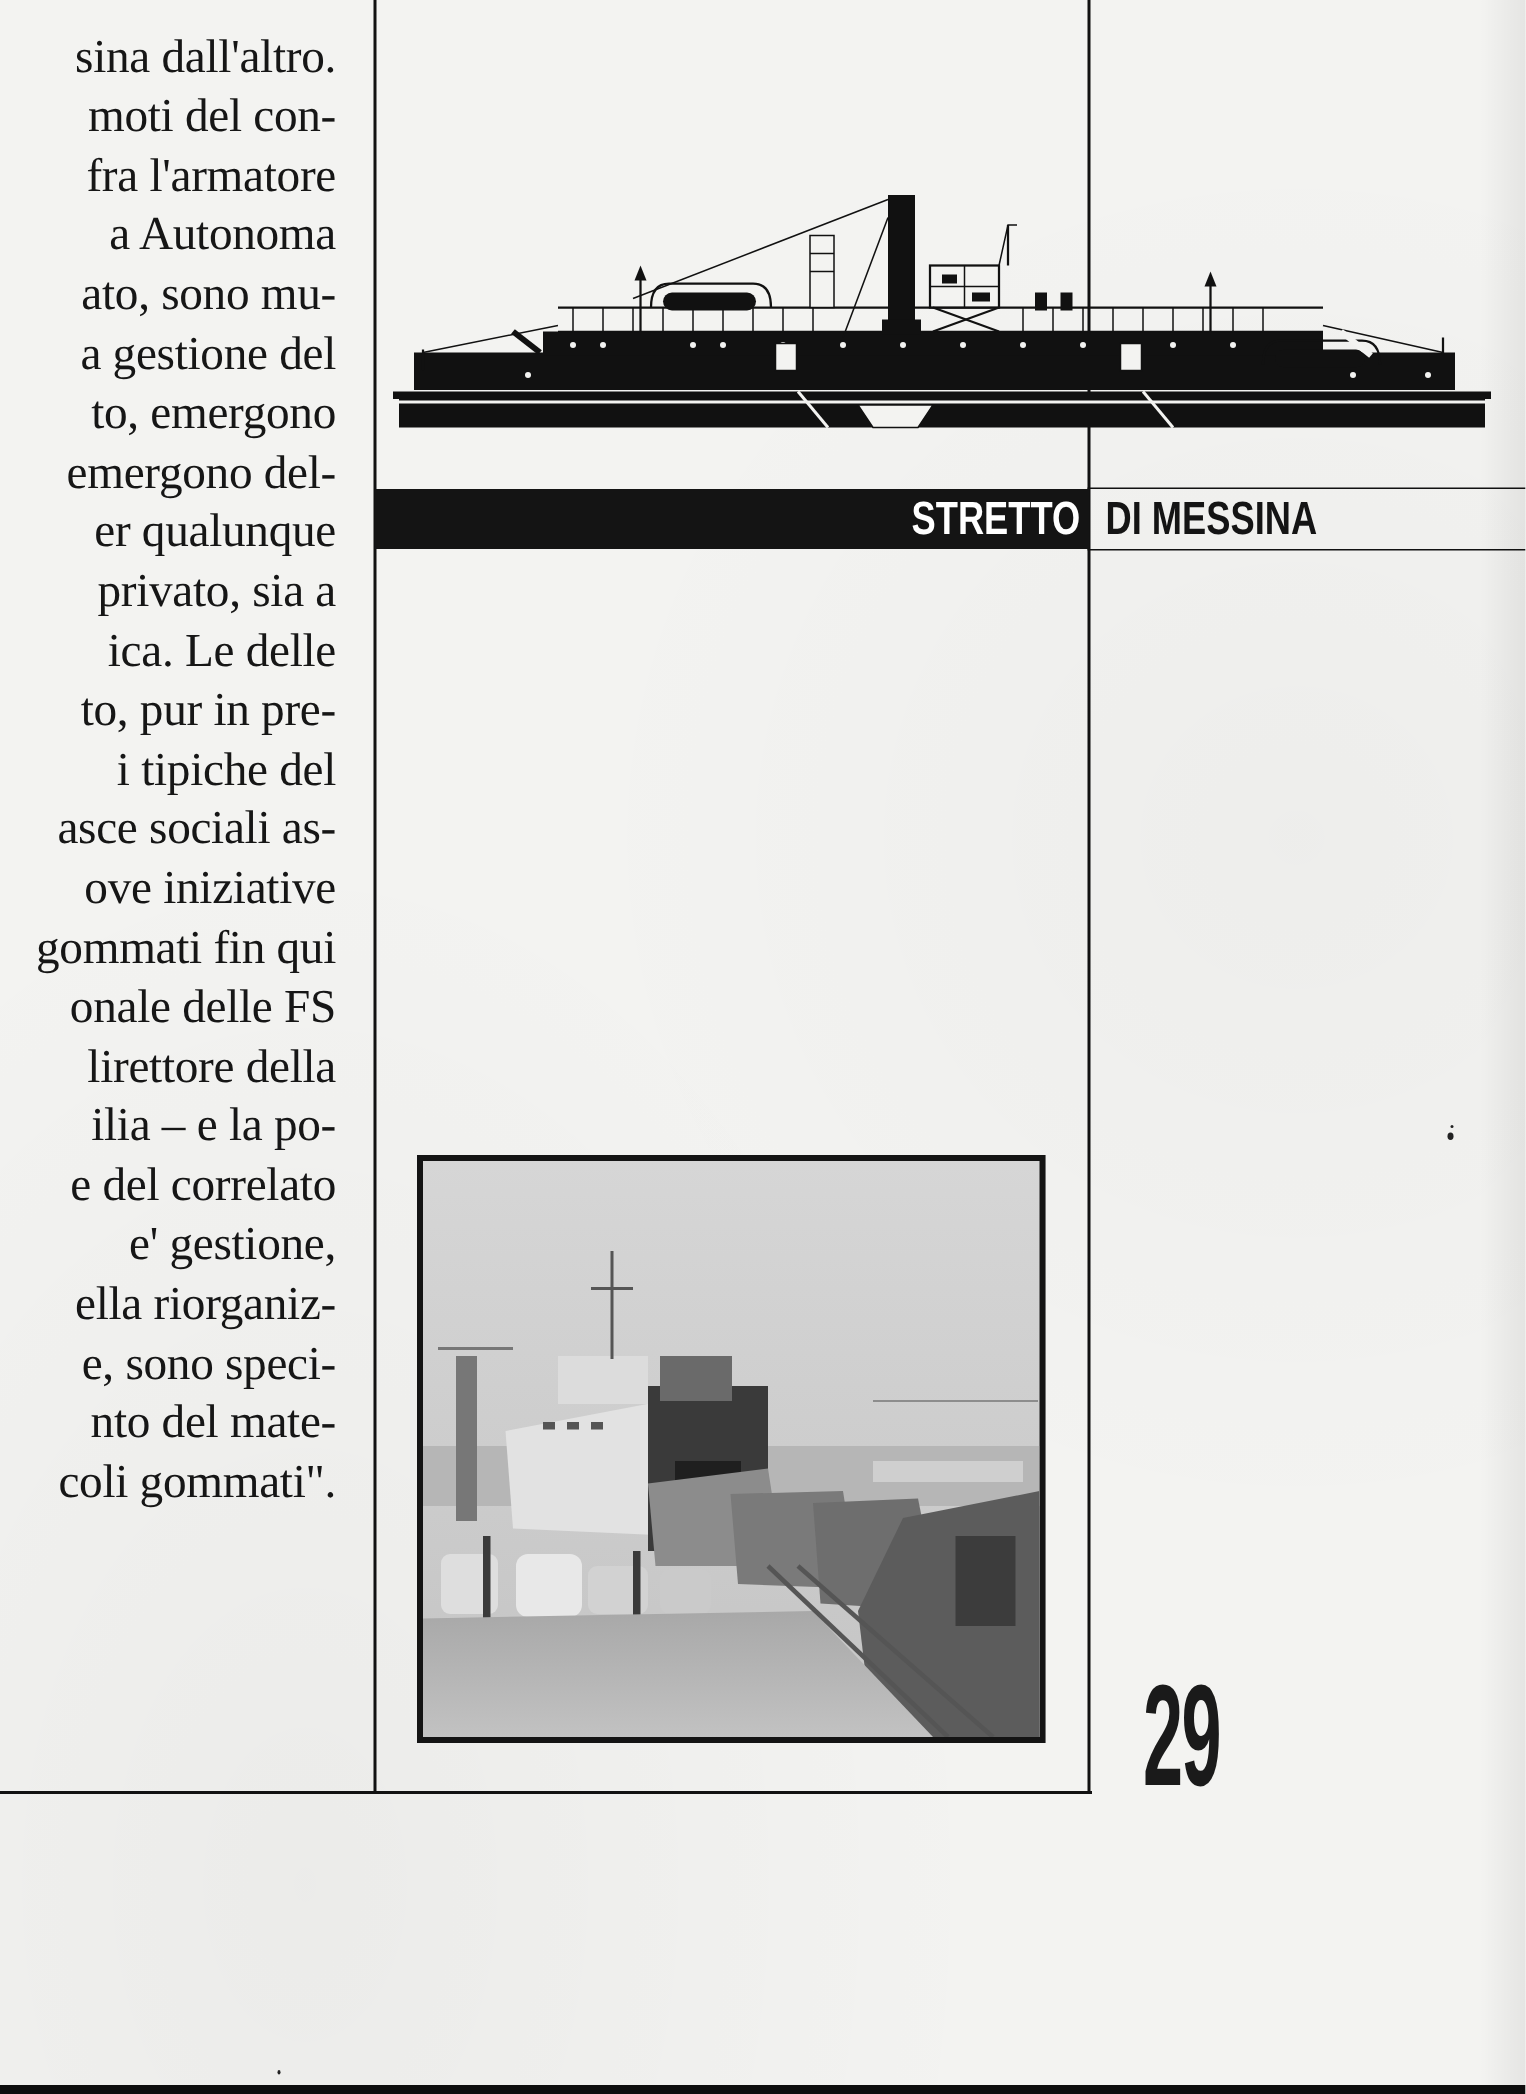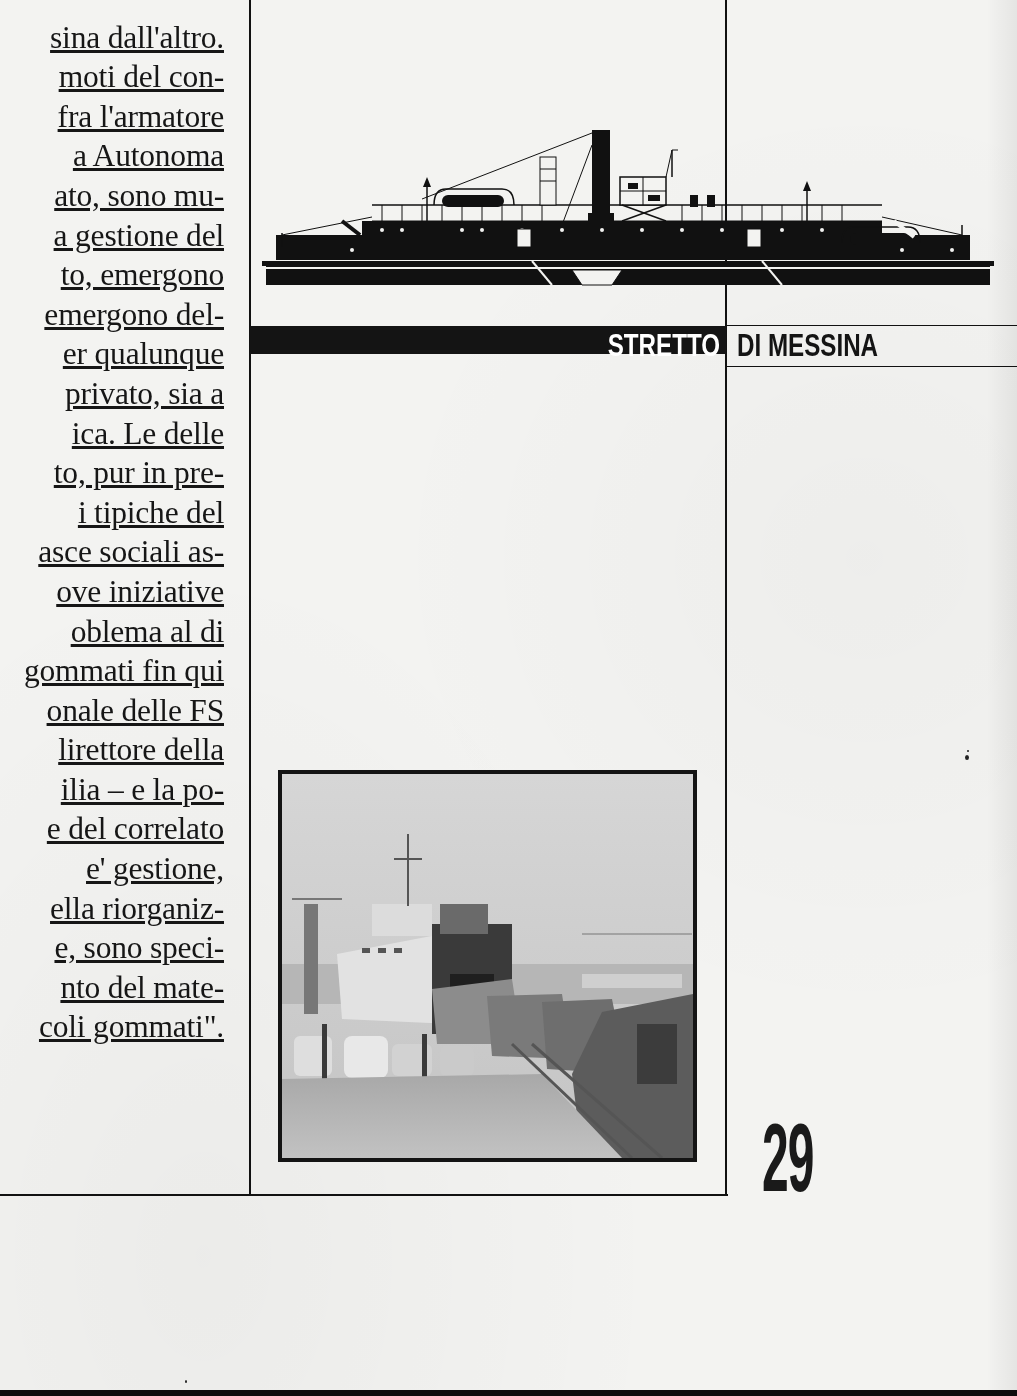--- a/index.html
+++ b/index.html
@@ -16,31 +16,31 @@
       radial-gradient(ellipse at 85% 40%, rgba(0,0,0,0.025), transparent 40%),
       linear-gradient(90deg, transparent 97%, rgba(0,0,0,0.06) 100%);
   }
   
   .text-col {
     position:absolute; left:0; top:-22px; width:224px;
     font-size:31.5px; line-height:39.6px;
     text-align:right; white-space:nowrap;
     letter-spacing:-0.2px;
   }
-  .text-col .line { display:block; height:39.6px; overflow:visible;text-decoration:underline; }
+  .text-col .line { display:block; height:39.6px; overflow:visible; }
   
   .vline { position:absolute; background:#111; width:2px; }
   .hline { position:absolute; background:#111; height:2px; }
 
   
   .ship { position:absolute; left:262px; top:125px; width:732px; height:165px; }
 
   
   .band-dark {
-    position:absolute; left:250px; top:326px; width:476px; height:28px;
+    position:absolute; left:250px; top:326px; width:476px; height:40px;
     background:#141414;
   }
   .band-dark .t {
     position:absolute; right:6px; top:2px;
     font-family:"Liberation Sans","DejaVu Sans",sans-serif;
     font-weight:bold; font-size:31px; color:#fff;
     transform:scaleX(0.78); transform-origin:right center;
     letter-spacing:0px;
   }
   .band-light .t {
@@ -87,21 +87,20 @@
   <span class="line">a gestione del</span>
   <span class="line">to, emergono</span>
   <span class="line">emergono del-</span>
   <span class="line">er qualunque</span>
   <span class="line">privato, sia a</span>
   <span class="line">ica. Le delle</span>
   <span class="line">to, pur in pre-</span>
   <span class="line">i tipiche del</span>
   <span class="line">asce sociali as-</span>
   <span class="line">ove iniziative</span>
-  <span class="line">oblema al di</span>
   <span class="line">gommati fin qui</span>
   <span class="line">onale delle FS</span>
   <span class="line">lirettore della</span>
   <span class="line">ilia – e la po-</span>
   <span class="line">e del correlato</span>
   <span class="line">e' gestione,</span>
   <span class="line">ella riorganiz-</span>
   <span class="line">e, sono speci-</span>
   <span class="line">nto del mate-</span>
   <span class="line">coli gommati".</span>

